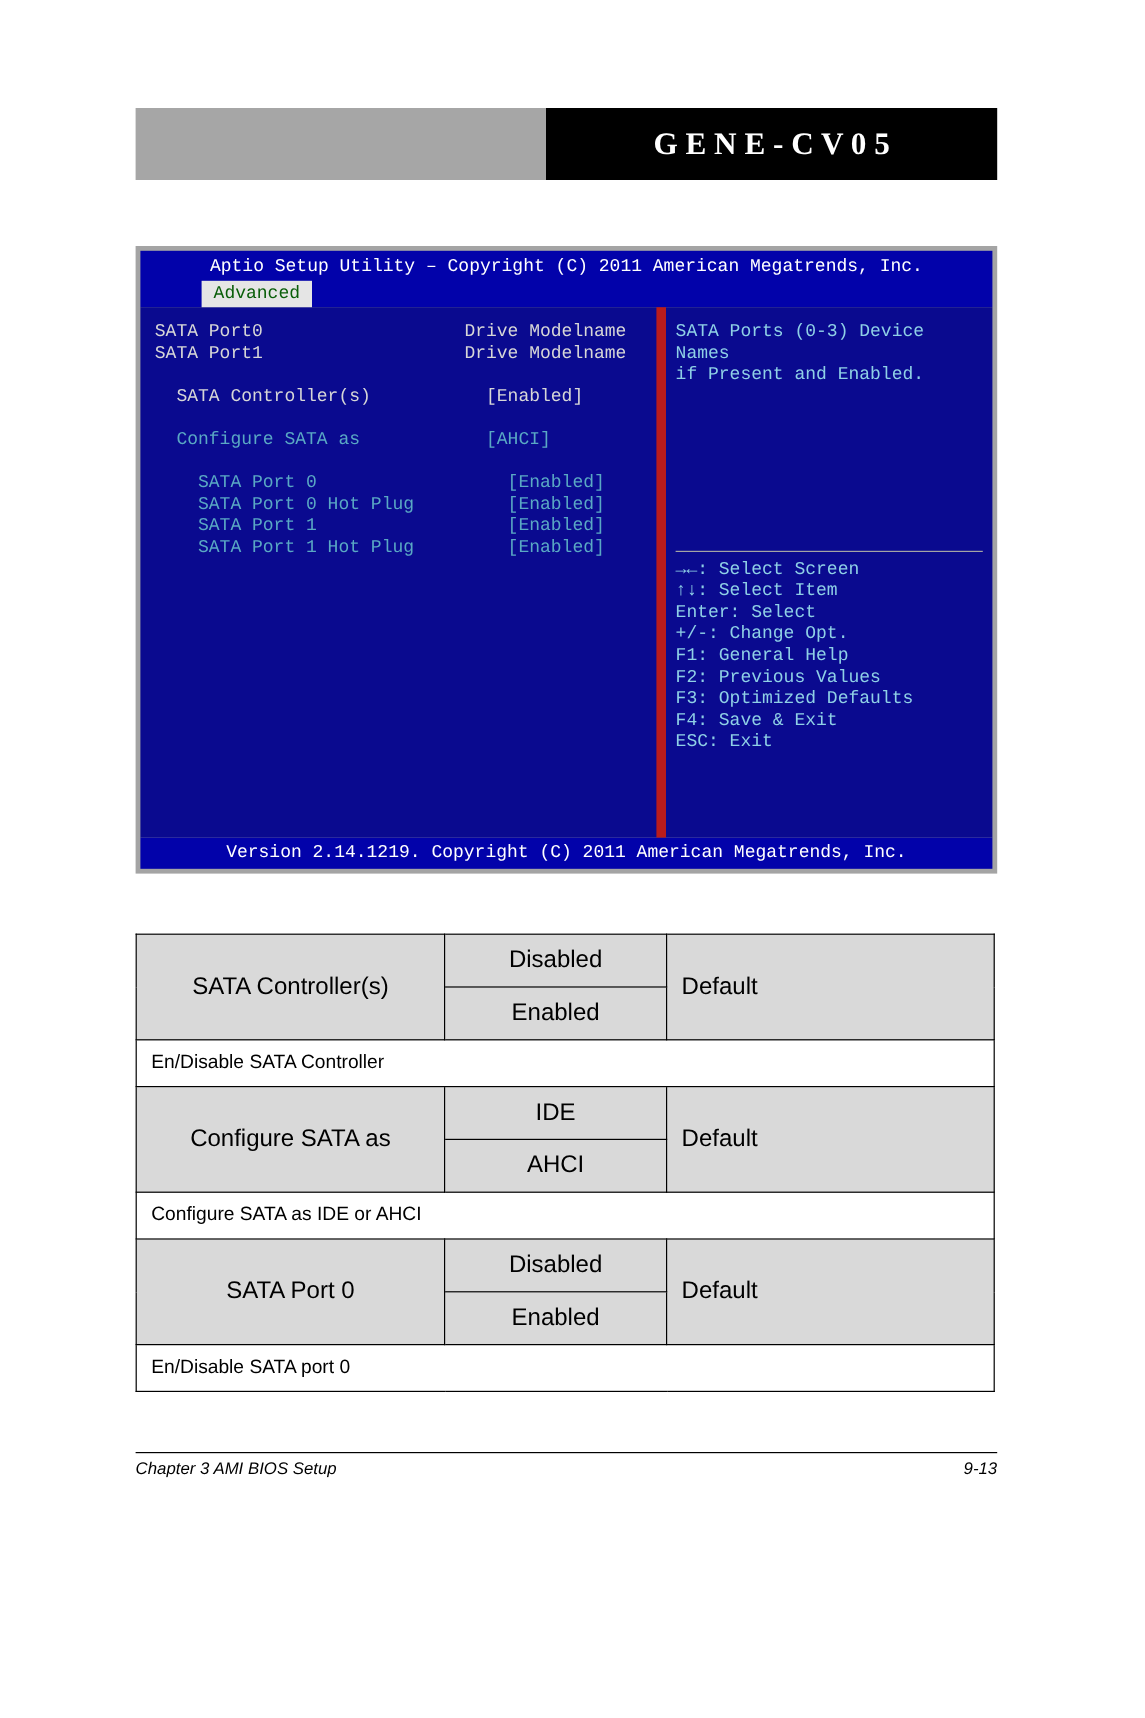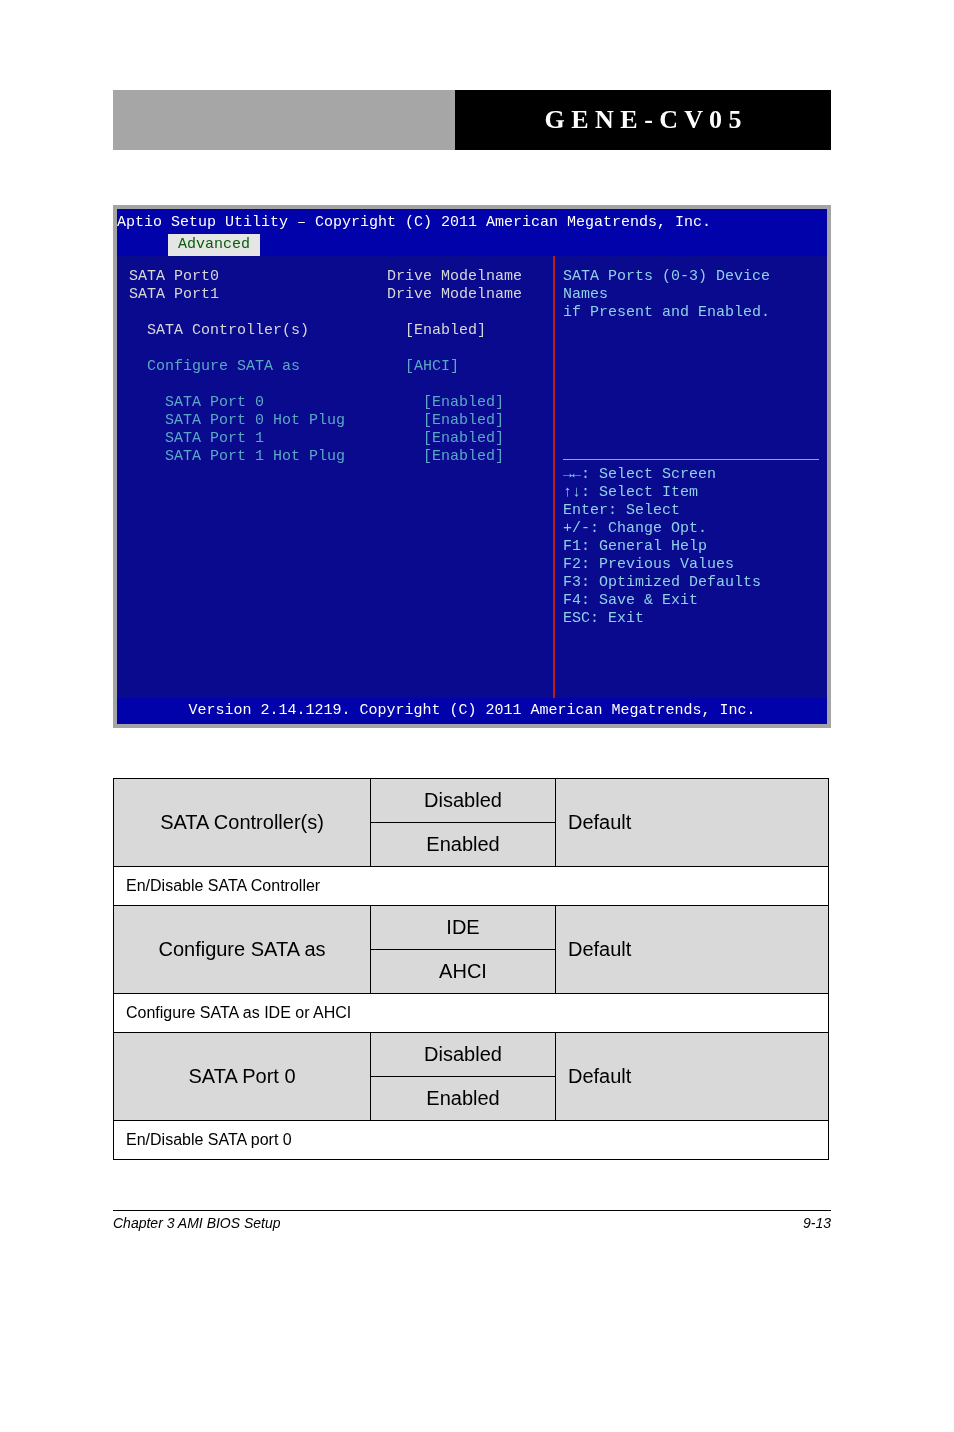--- a/index.html
+++ b/index.html
@@ -45,21 +45,21 @@
     font-family: "Courier New", monospace;
     font-size: 15px;
     line-height: 18px;
   }
   .bios-header {
     background: #0202aa;
     color: #fff;
     padding: 3px 0 0 0;
   }
   .bios-header-title {
-    text-align: left;
+    text-align: center;
     padding: 2px 0;
   }
   .bios-tab-row {
     display: flex;
     align-items: flex-end;
   }
   .bios-tab {
     margin-left: 51px;
     background: #e5e5e5;
     color: #095e09;
@@ -69,21 +69,21 @@
     display: flex;
     background: #0a0a8f;
   }
   .bios-left {
     flex: 1;
     padding: 12px 10px 10px 12px;
     min-height: 420px;
   }
   .bios-right {
     width: 256px;
-    border-left: 2px solid #b91c1c;
+    border-left: 8px solid #b91c1c;
     padding: 12px 8px 10px 8px;
     display: flex;
     flex-direction: column;
   }
   .bios-line { display: flex; }
   .bios-white { color: #d7d7d7; }
   .bios-cyan  { color: #5aa8c4; }
   .bios-label { min-width: 258px; }
   .bios-indent1 { padding-left: 18px; }
   .bios-indent2 { padding-left: 36px; }

